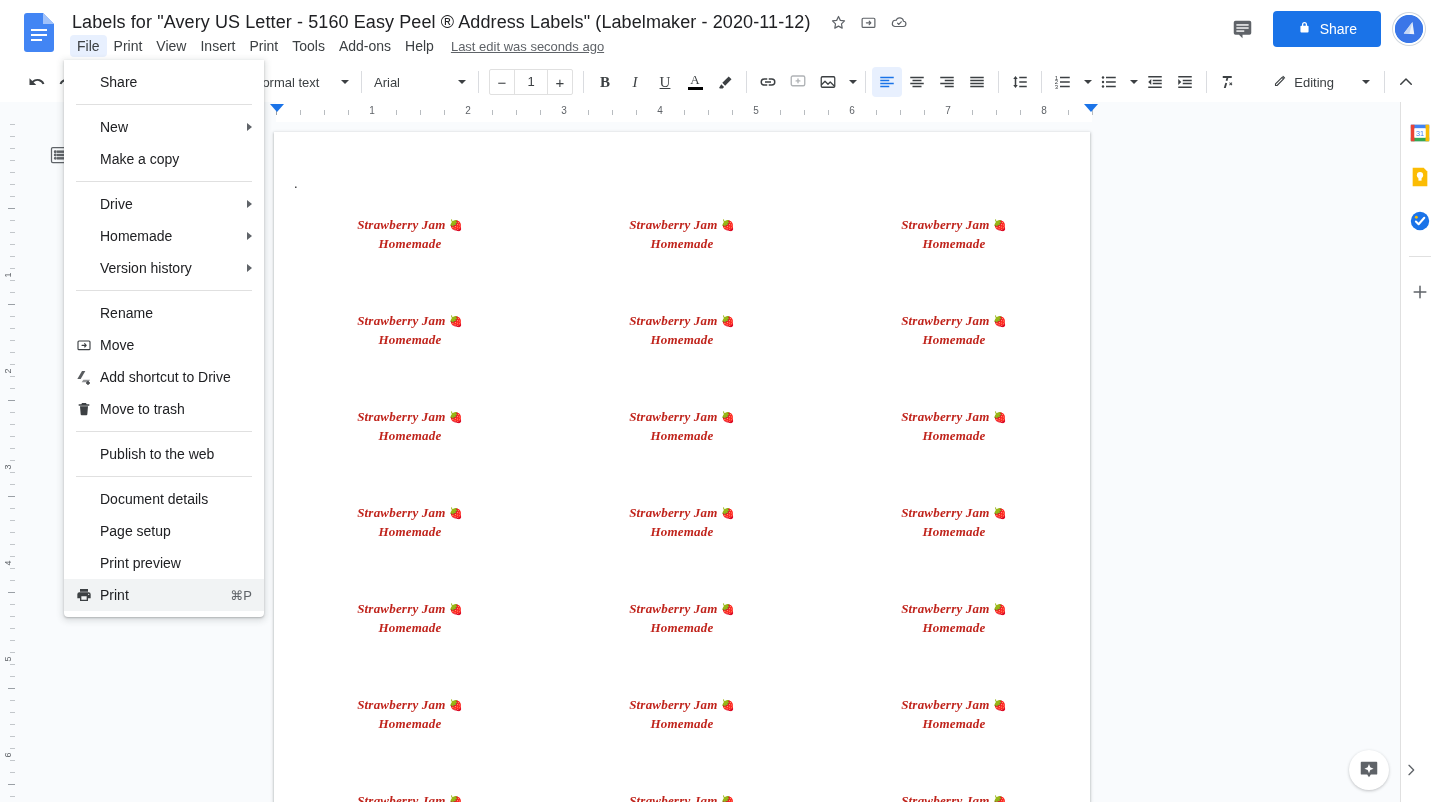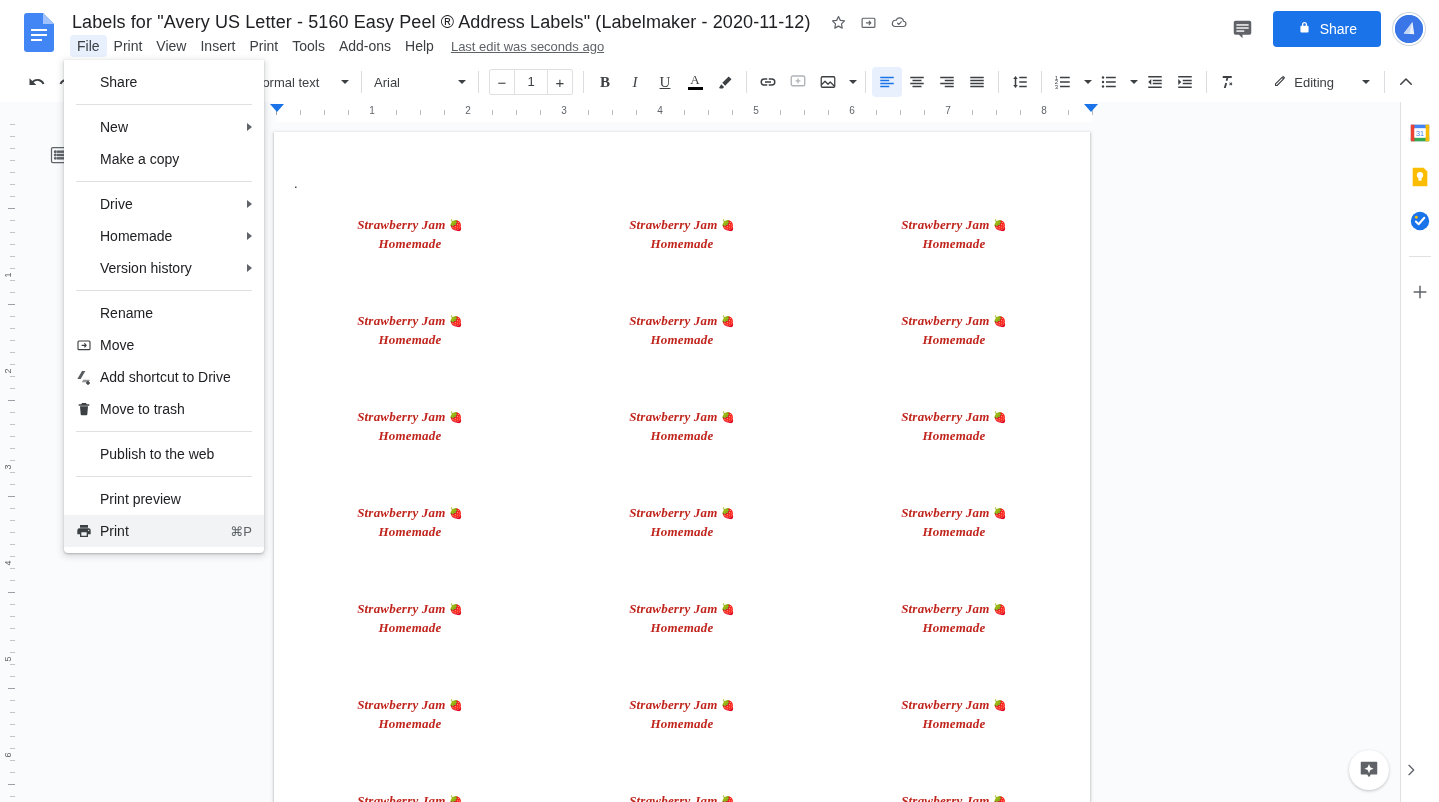--- a/index.html
+++ b/index.html
@@ -814,20 +814,28 @@
         <span class="dd-label">Move to trash</span>
       </div>
       <div class="dd-sep"></div>
       <div class="dd-item">
         <span class="dd-icon empty"></span>
         <span class="dd-label">Publish to the web</span>
       </div>
       <div class="dd-sep"></div>
       <div class="dd-item">
         <span class="dd-icon empty"></span>
+        <span class="dd-label">Document details</span>
+      </div>
+      <div class="dd-item">
+        <span class="dd-icon empty"></span>
+        <span class="dd-label">Page setup</span>
+      </div>
+      <div class="dd-item">
+        <span class="dd-icon empty"></span>
         <span class="dd-label">Print preview</span>
       </div>
       <div class="dd-item highlight">
         <span class="dd-icon">
           <svg width="16" height="16" viewBox="0 0 24 24" fill="#3c4043">
             <path d="M19 8H5a3 3 0 0 0-3 3v6h4v4h12v-4h4v-6a3 3 0 0 0-3-3zm-3 11H8v-5h8zm3-7a1 1 0 1 1 0-2 1 1 0 0 1 0 2zM18 3H6v4h12z"></path>
           </svg>
         </span>
         <span class="dd-label">Print</span>
         <span class="dd-shortcut">⌘P</span>

